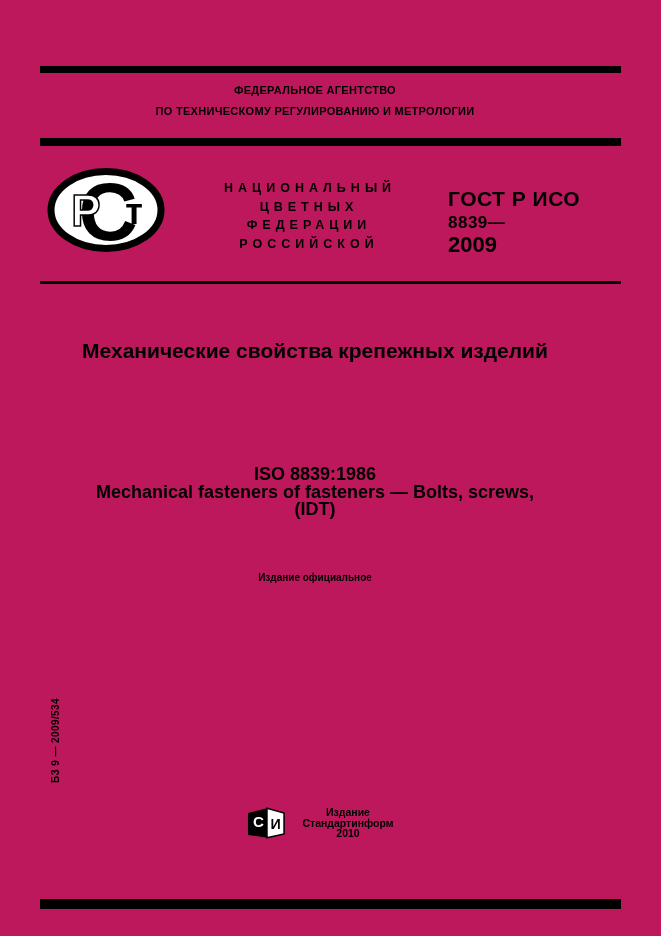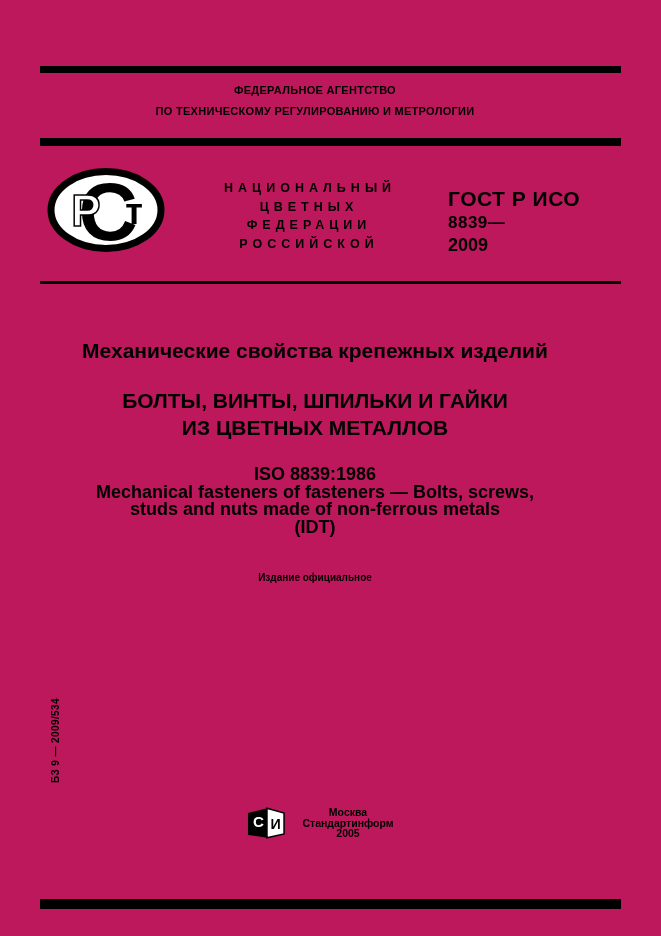--- a/index.html
+++ b/index.html
@@ -9,21 +9,21 @@
     overflow:hidden;margin:0 auto;
   }
   .rule{position:absolute;left:40px;width:581px;background:#000;}
   .cc{position:absolute;left:45px;width:540px;text-align:center;}
   .agency{font-size:11px;letter-spacing:.3px;}
   .std-block{position:absolute;left:224px;top:179px;width:170px;text-align:center;
     font-size:12.5px;letter-spacing:5px;line-height:18.5px;}
   .desig{position:absolute;left:448px;top:187px;text-align:left;}
   .desig .l1{font-size:21px;line-height:24px;letter-spacing:.5px;}
   .desig .l2{font-size:17px;line-height:24px;letter-spacing:.5px;}
-  .desig .l3{font-size:18px;line-height:20px;}
+  .desig .l3{font-size:22px;line-height:20px;}
   .subject{top:339px;font-size:21px;}
   .title{top:387px;font-size:21px;line-height:27px;}
   .iso{top:466px;font-size:18px;line-height:17.5px;}
   .edition{top:572px;font-size:10px;}
   .side-code{
     position:absolute;left:8px;top:735px;width:94px;text-align:center;
     font-size:10px;letter-spacing:.4px;transform:rotate(-90deg);white-space:nowrap;
   }
   .publisher{position:absolute;left:250px;top:807px;width:196px;text-align:center;
     font-size:10.5px;line-height:10.5px;}
@@ -58,45 +58,40 @@
 
   <div class="desig">
     <div class="l1">ГОСТ Р ИСО</div>
     <div class="l2">8839—</div>
     <div class="l3">2009</div>
   </div>
 
   <div class="rule" style="top:281px;height:3px;"></div>
 
   <div class="cc subject">Механические свойства крепежных изделий</div>
-  <div class="cc title">
-    <div>БОЛТЫ, ВИНТЫ, ШПИЛЬКИ И ГАЙКИ</div>
-    <div>ИЗ ЦВЕТНЫХ МЕТАЛЛОВ</div>
-  </div>
 
   <div class="cc iso">
     <div>ISO 8839:1986</div>
     <div>Mechanical fasteners of fasteners — Bolts, screws,</div>
-    <div>studs and nuts made of non-ferrous metals</div>
     <div>(IDT)</div>
   </div>
 
   <div class="cc edition">Издание официальное</div>
 
   <div class="side-code">БЗ 9 — 2009/534</div>
 
   <div class="logo-si">
     <svg viewBox="0 0 40 34" width="38" height="35" xmlns="http://www.w3.org/2000/svg">
       <polygon points="1,6 21,1 21,32 1,29" fill="#000000"></polygon>
       <polygon points="21,1 39,6 39,28 21,32" fill="#ffffff" stroke="#000000" stroke-width="1.6"></polygon>
       <text x="12" y="21" font-family="Liberation Sans, sans-serif" font-weight="bold" font-size="16" text-anchor="middle" fill="#ffffff">С</text>
       <text x="30" y="23" font-family="Liberation Sans, sans-serif" font-weight="bold" font-size="15" text-anchor="middle" fill="#000000">И</text>
     </svg>
   </div>
   <div class="publisher">
-    <div>Москва</div>
+    <div>Издание</div>
     <div>Стандартинформ</div>
-    <div>2005</div>
+    <div>2010</div>
   </div>
 
   <div class="rule" style="top:899px;height:10px;"></div>
 
 </div>
 
 </body></html>

